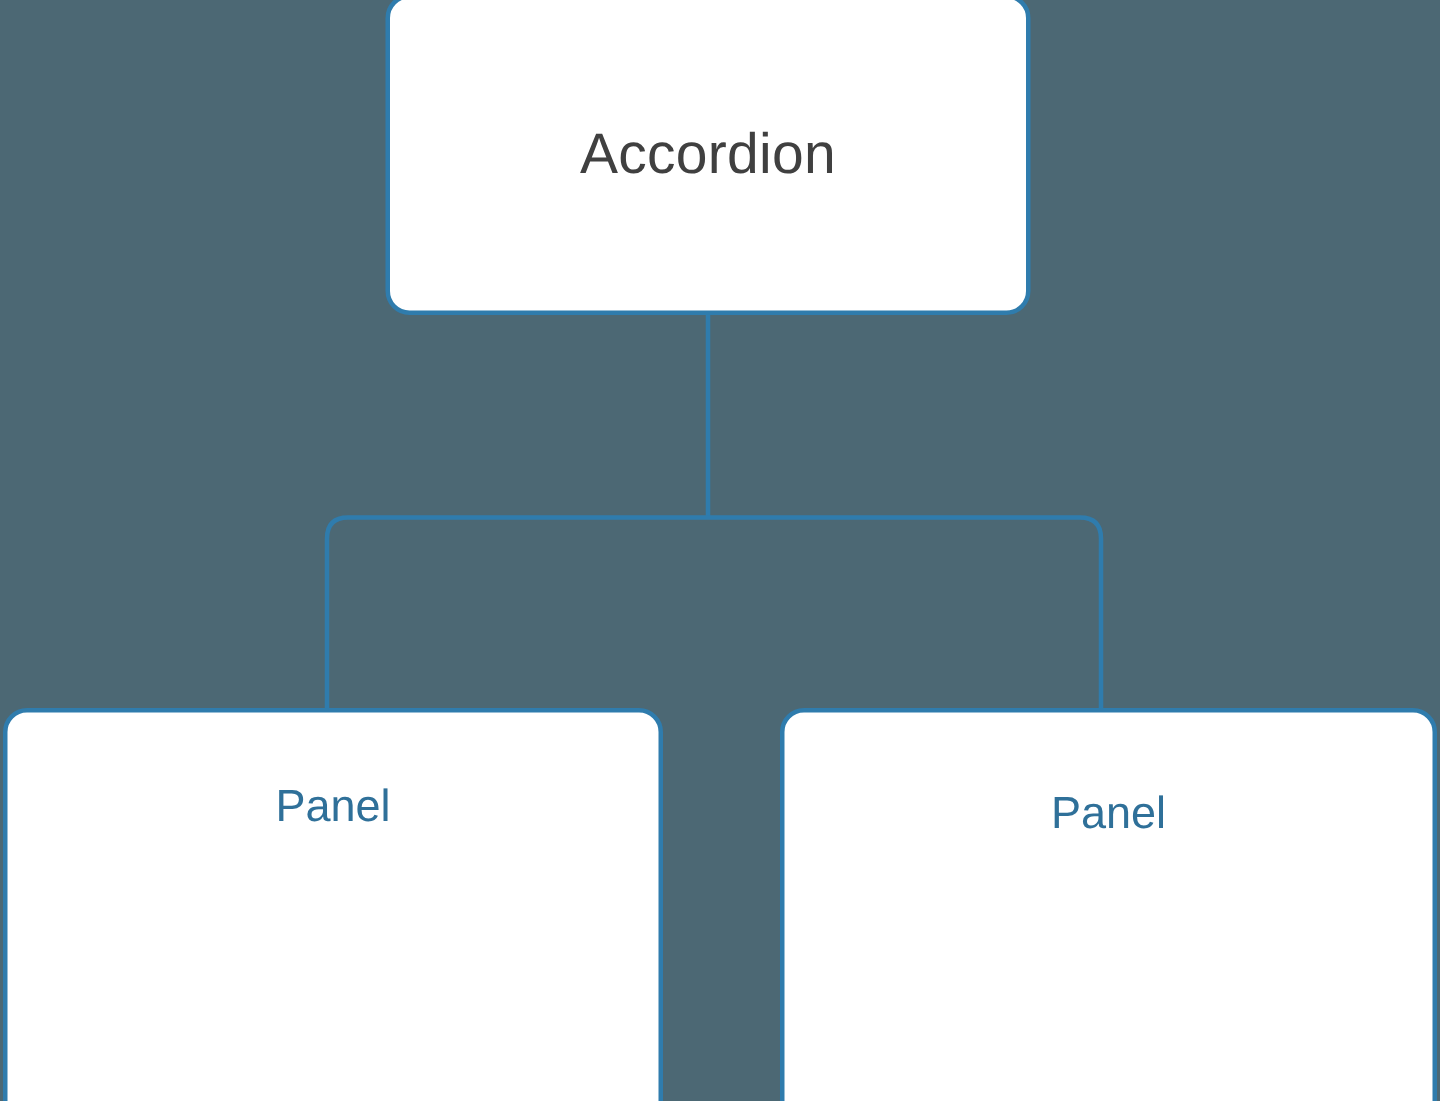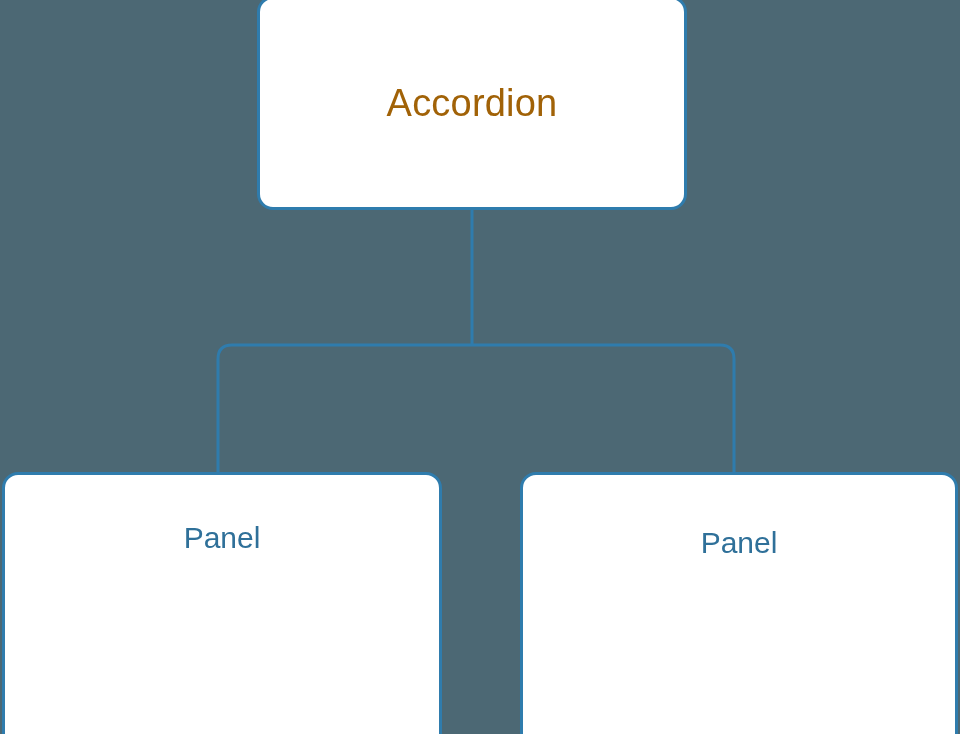--- a/index.html
+++ b/index.html
@@ -45,21 +45,21 @@
     left: 257px;
     top: -4px;
     width: 430px;
     height: 214px;
     display: flex;
     align-items: center;
     justify-content: center;
   }
 
   .node-title {
-    color: #a16207;
+    color: #404040;
     font-size: 38px;
     font-weight: 400;
     letter-spacing: 0.2px;
     line-height: 1;
     white-space: nowrap;
   }
 
   
   .panel-card {
     position: absolute;

